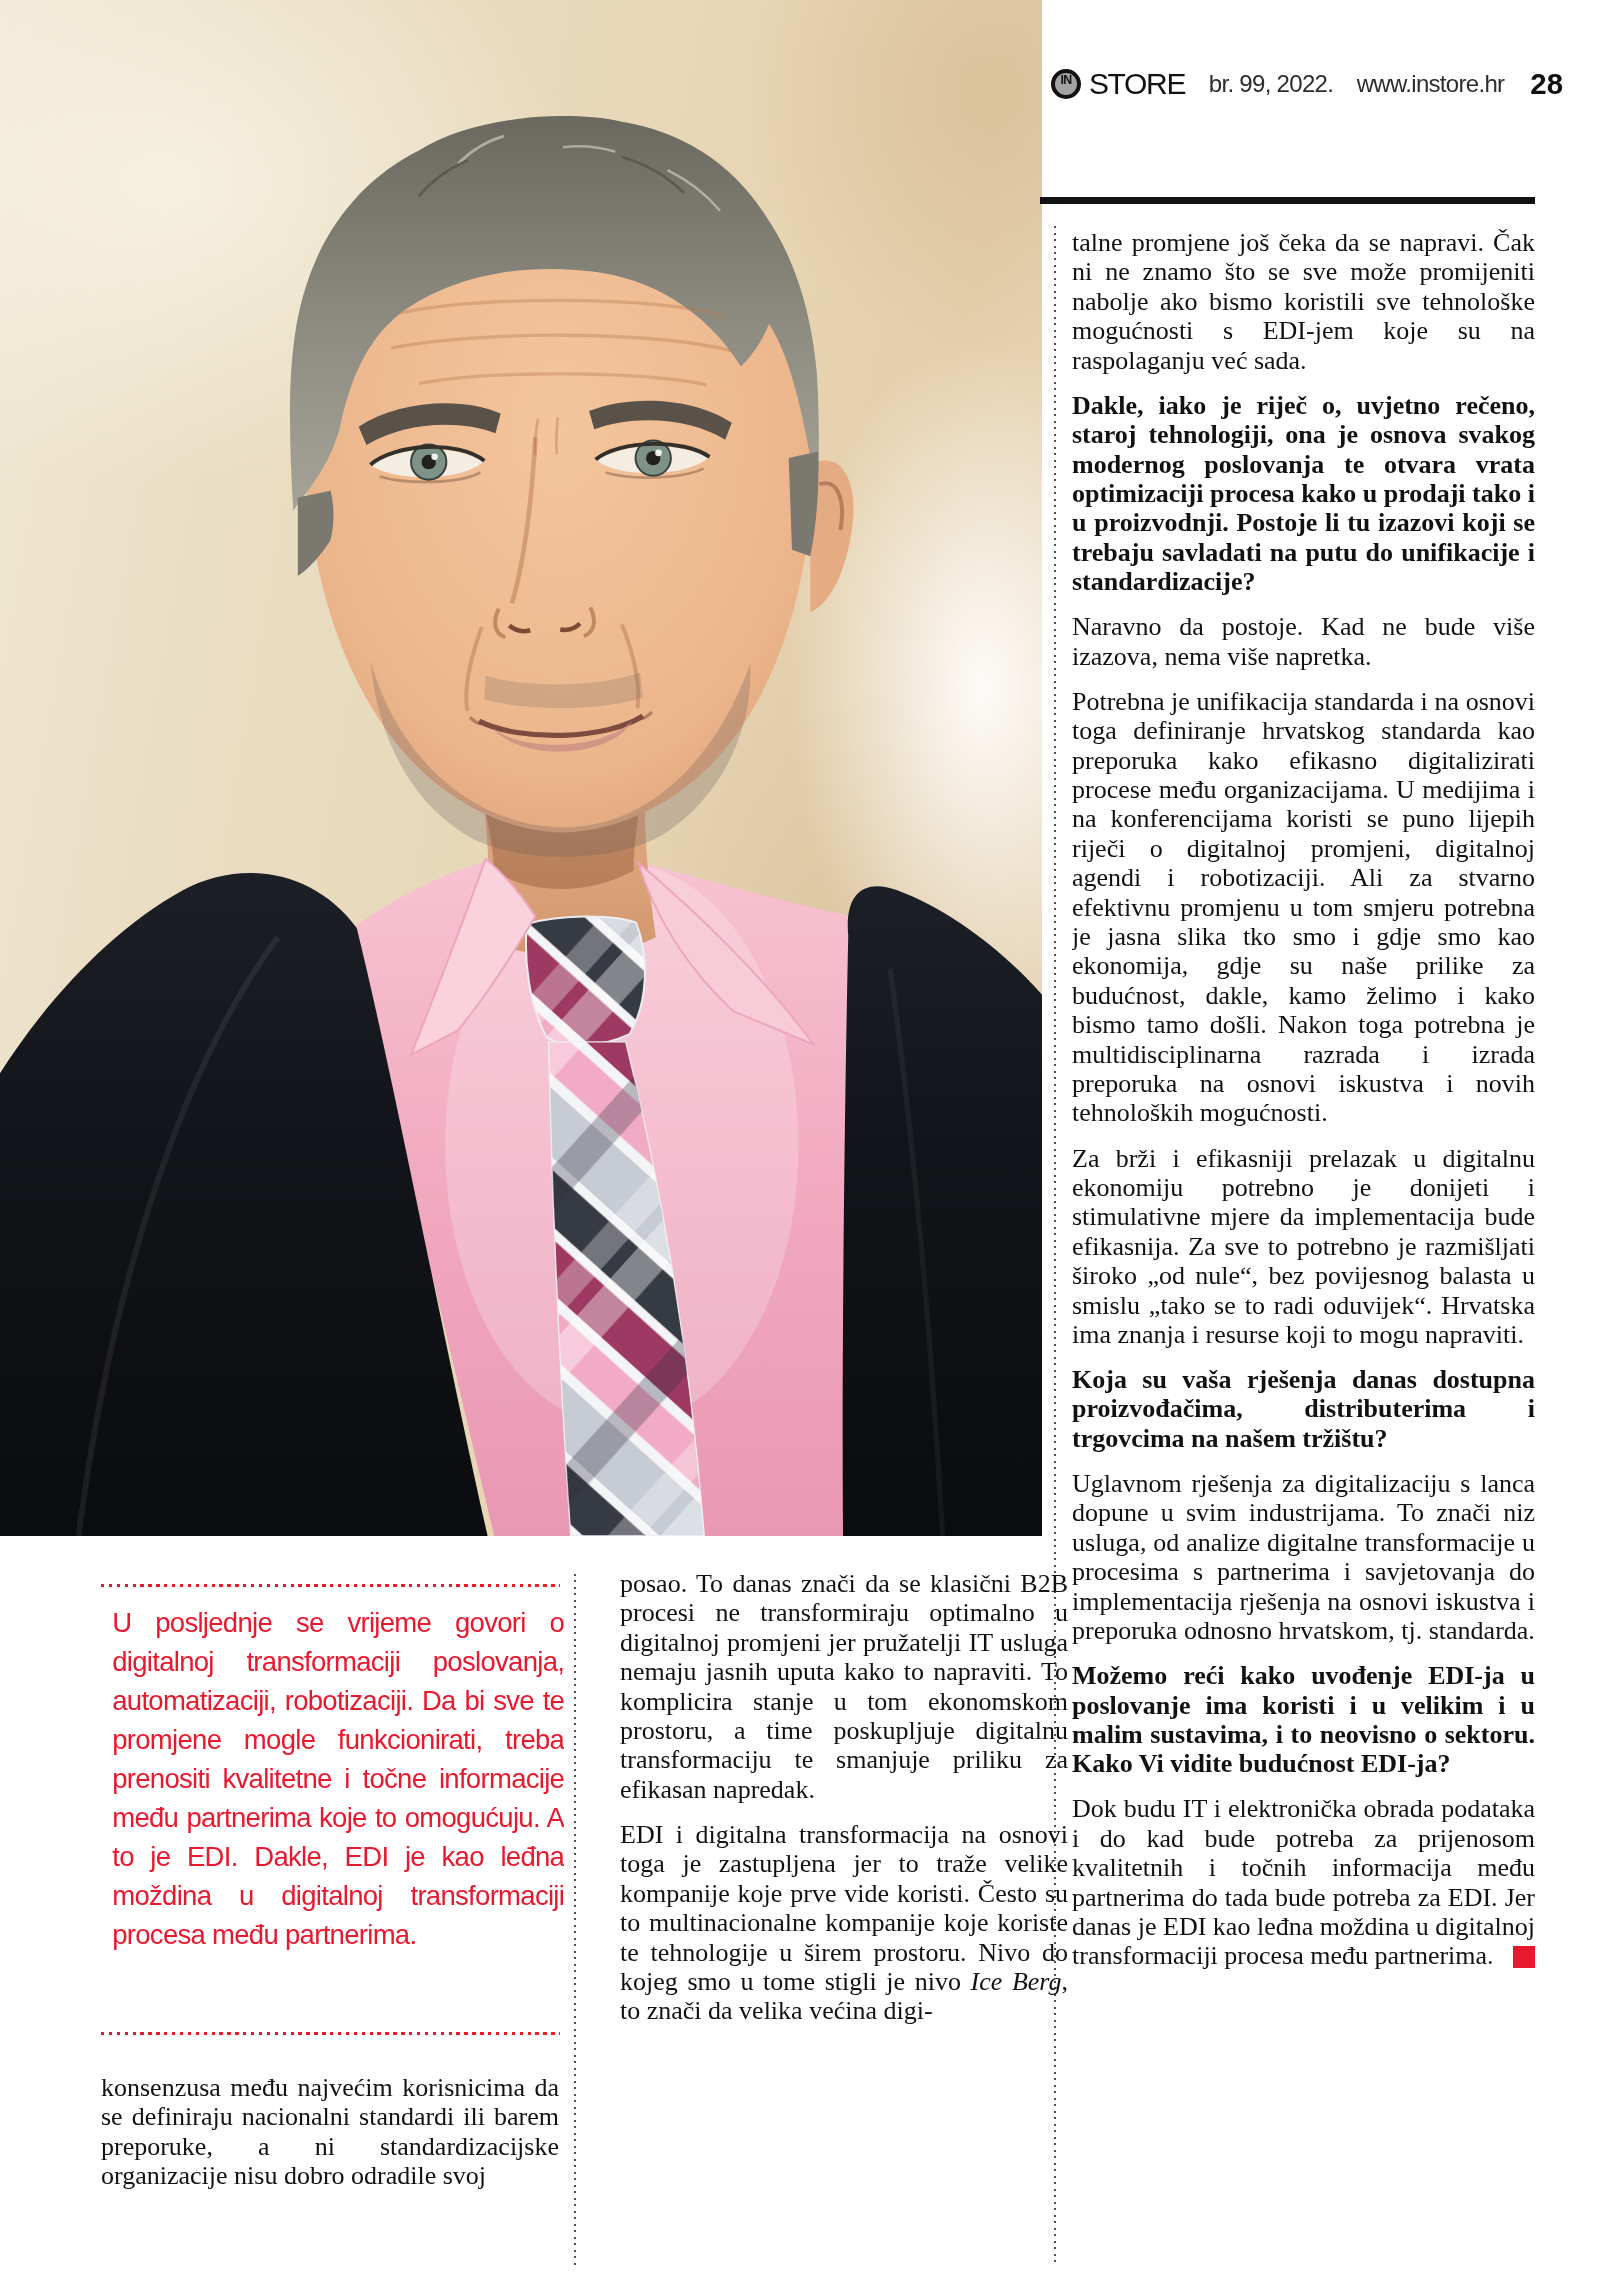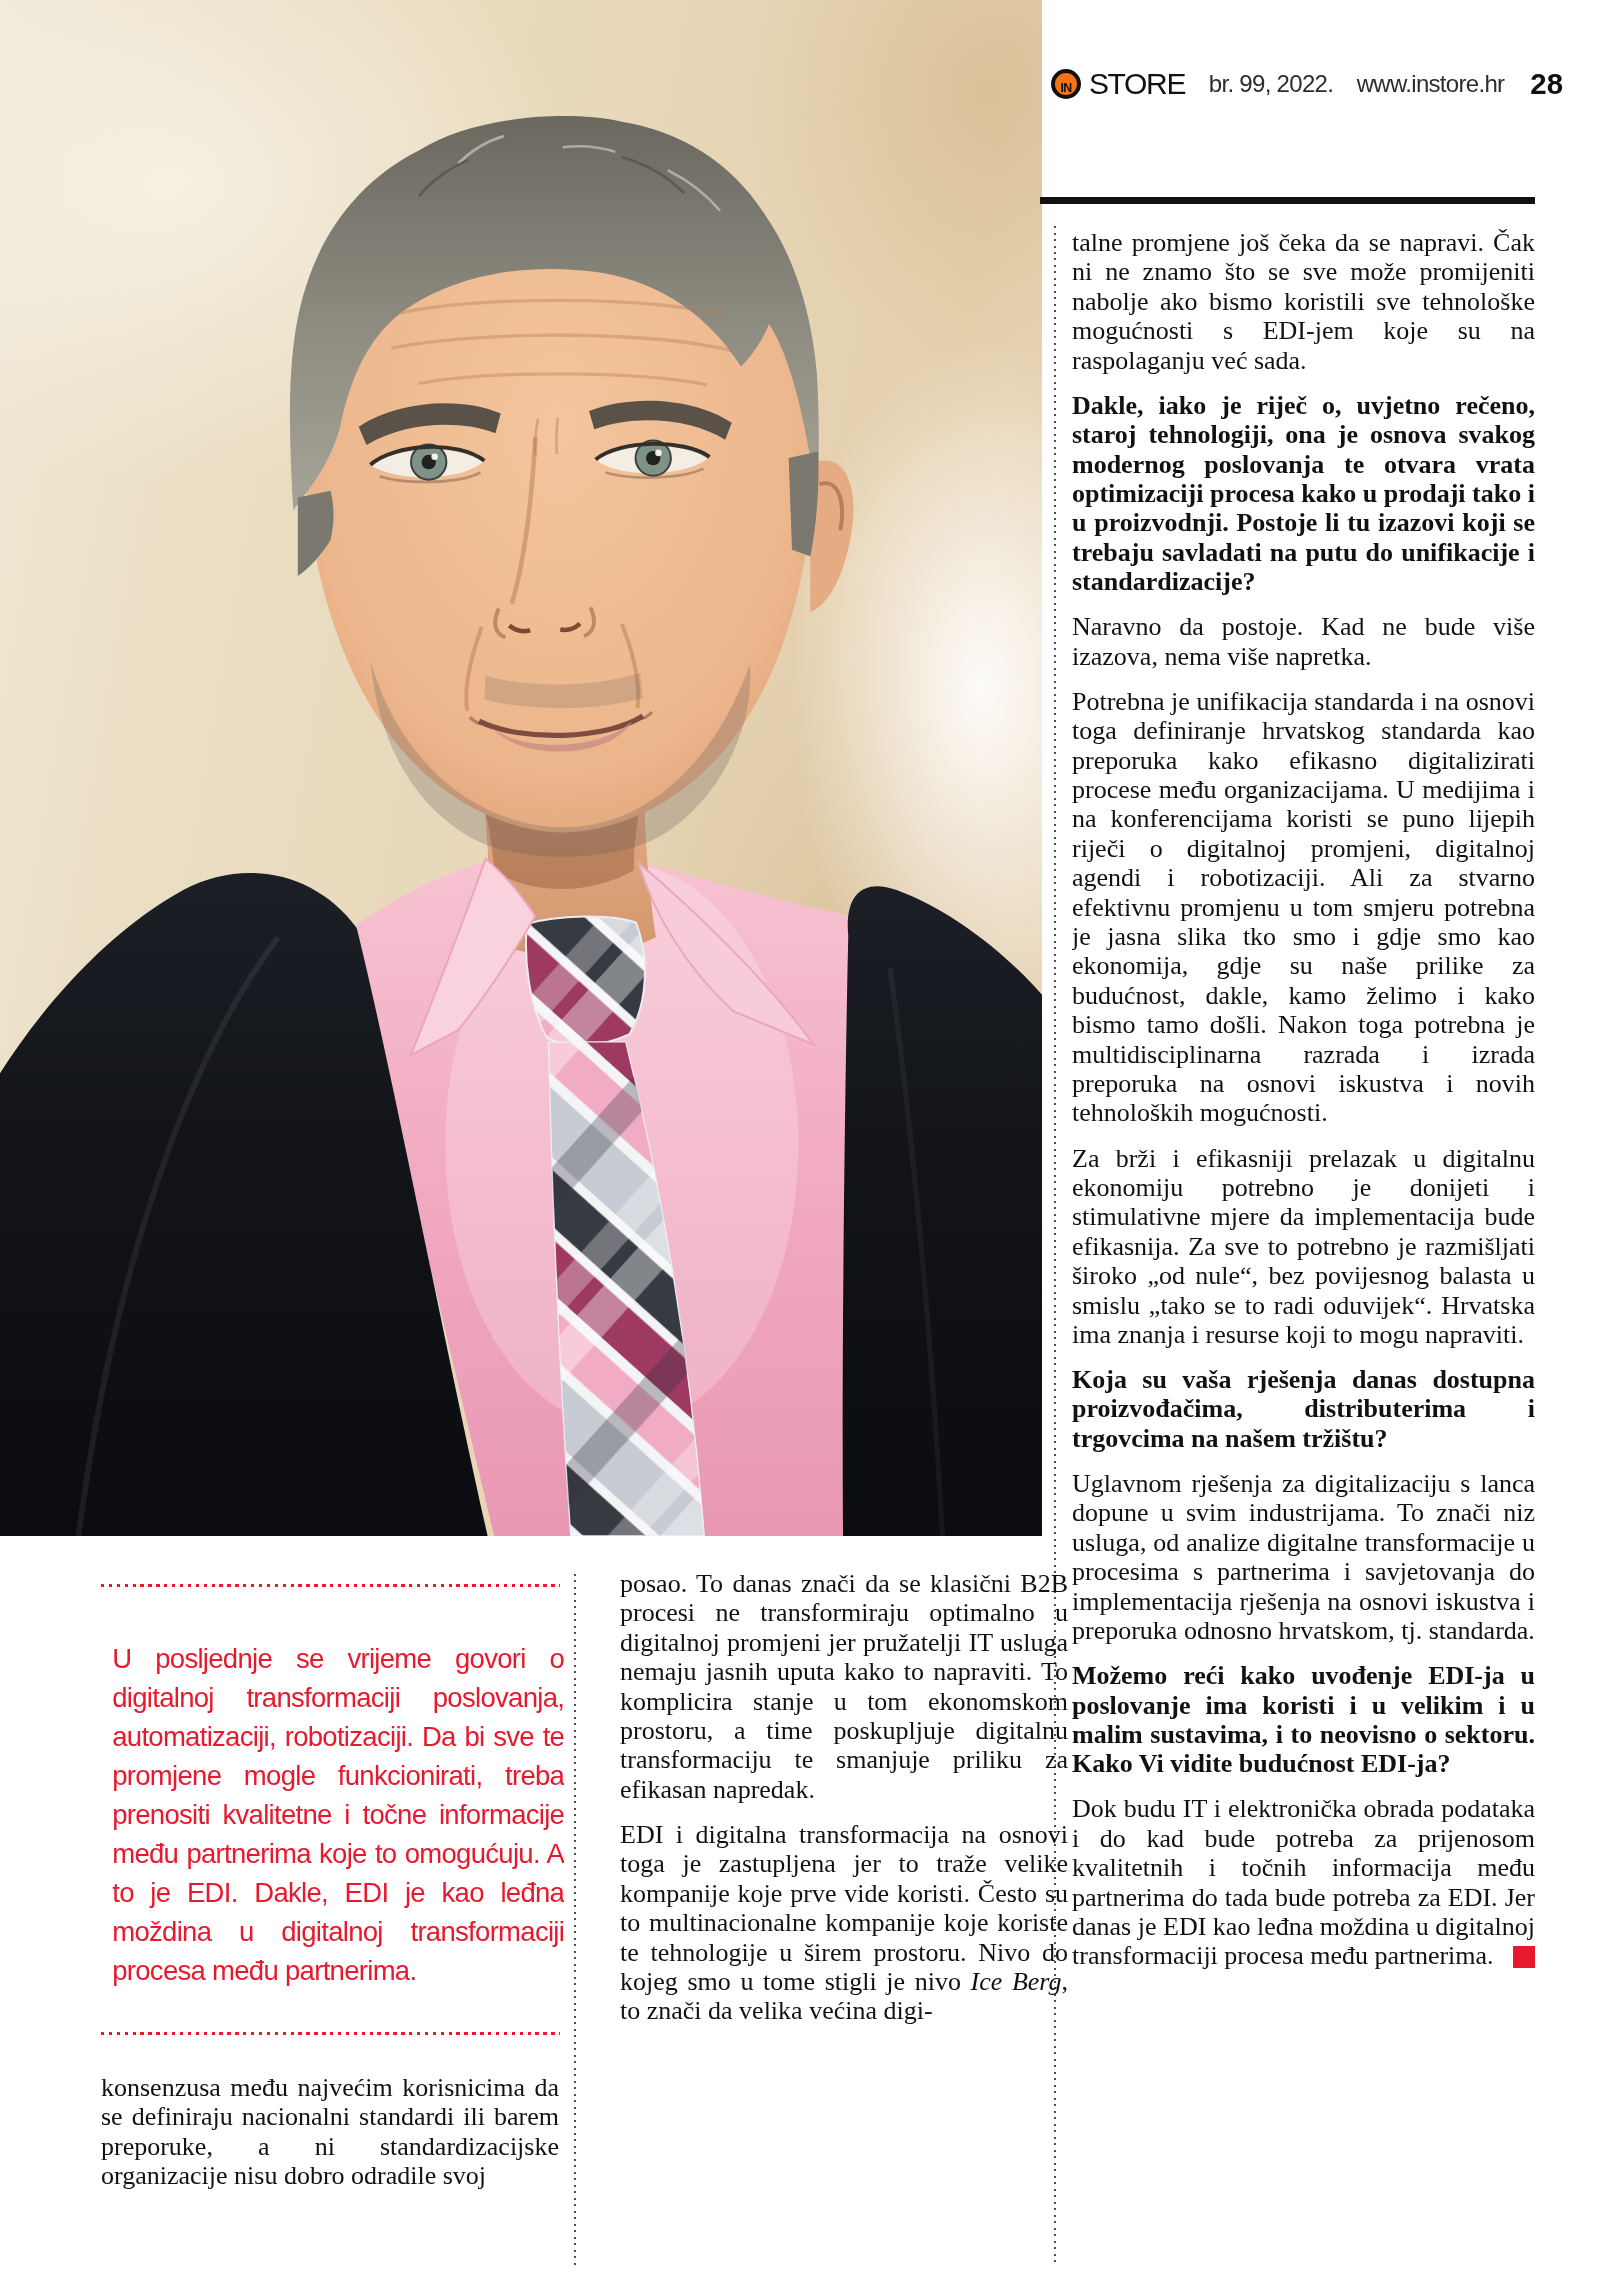--- a/index.html
+++ b/index.html
@@ -1,21 +1,21 @@
 <!DOCTYPE html>
 <html lang="hr" style="font-size:10.5px"><head>
 <meta charset="utf-8">
 <style>
   html,body{margin:0;padding:0;background:#888;}
   .page{position:relative;width:1623px;height:2295px;background:#ffffff;overflow:hidden;
         font-family:"Liberation Serif",serif;color:#111;}
   
   .header{position:absolute;left:1051px;top:56px;width:487px;height:55px;display:flex;align-items:center;}
   .logo-circle{width:30px;height:30px;border:4.6px solid #111;border-radius:50%;box-sizing:border-box;
-               display:flex;align-items:flex-end;justify-content:center;background:#f97316;flex:0 0 auto;}
+               display:flex;align-items:flex-start;justify-content:center;background:#a3a3a3;flex:0 0 auto;}
   .logo-circle span{font-family:"Liberation Sans",sans-serif;font-weight:900;font-size:12.4px;letter-spacing:-0.7px;color:#111;}
   .brand{font-family:"Liberation Sans",sans-serif;font-weight:400;font-size:30px;letter-spacing:-1.3px;color:#111;margin-left:7.9px;}
   .hdr-dots{width:3.3px;height:27.5px;margin:0 11.8px;
             background:repeating-linear-gradient(180deg,#e8192d 0 3.3px,transparent 3.3px 7.2px);}
   .hdr-meta{font-family:"Liberation Sans",sans-serif;font-weight:400;font-size:24px;letter-spacing:-0.7px;color:#2d2d2d;white-space:nowrap;}
   .hdr-spacer{flex:1 1 auto;}
   .hdr-vline{width:3.3px;height:47px;background:#111;margin-right:26px;}
   .hdr-page{font-family:"Liberation Sans",sans-serif;font-weight:900;font-size:29.4px;color:#111;}
   
   .top-rule{position:absolute;left:1040px;top:197px;width:495px;height:7.2px;background:#111;}
@@ -33,21 +33,21 @@
   .col p:last-child{margin-bottom:0;}
   .col-left{left:101px;top:2073px;width:458px;height:196px;}
   .col-mid{left:620px;top:1569px;width:448px;height:699px;}
   .col-right{left:1072px;top:228px;width:463px;height:1963px;}
   .ital{font-style:italic;}
   .endwrap{position:relative;}
   .endmark{position:absolute;right:0;bottom:3.3px;width:22px;height:22px;background:#e8192d;}
   
   .pullquote{position:absolute;left:103px;top:1603px;width:452px;height:419px;overflow:hidden;
              font-family:"Liberation Sans",sans-serif;font-weight:400;color:#e8192d;
-             font-size:27.5px;line-height:39px;letter-spacing:-0.7px;text-align:justify;padding-left:9.2px;margin-top:36px;}
+             font-size:27.5px;line-height:39px;letter-spacing:-0.7px;text-align:justify;padding-left:9.2px;}
   
   .photo{position:absolute;left:0;top:0;width:1042px;height:1536px;overflow:hidden;
     background:
       radial-gradient(275px 497px at 982px 687px, rgba(255,255,255,.92) 0%, rgba(255,255,255,0) 70%),
       radial-gradient(340px 366px at 988px 92px, rgba(210,183,140,.55) 0%, rgba(210,183,140,0) 72%),
       radial-gradient(366px 641px at 838px 1021px, rgba(206,182,142,.38) 0%, rgba(206,182,142,0) 70%),
       radial-gradient(563px 419px at 170px 183px, rgba(248,243,229,.85) 0%, rgba(248,243,229,0) 72%),
       linear-gradient(100deg,#f1e9d6 0%,#eadec4 22%,#e8d7b8 52%,#e4cfac 78%,#ead9bd 100%);}
   .photo svg{display:block;width:100%;height:100%;}
 </style>

